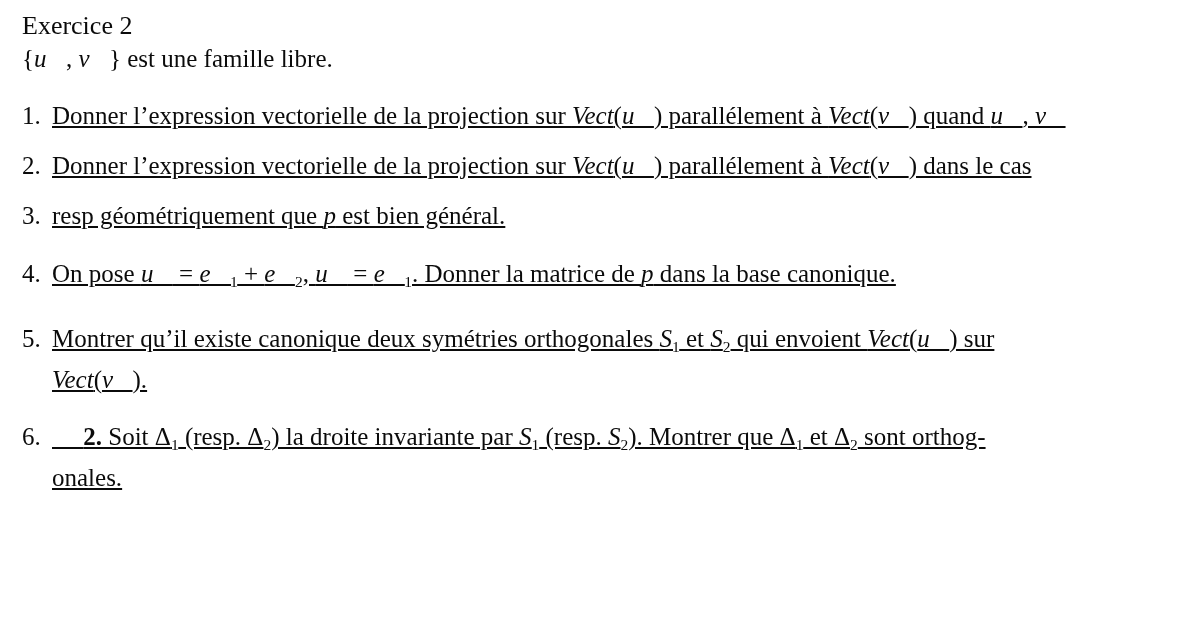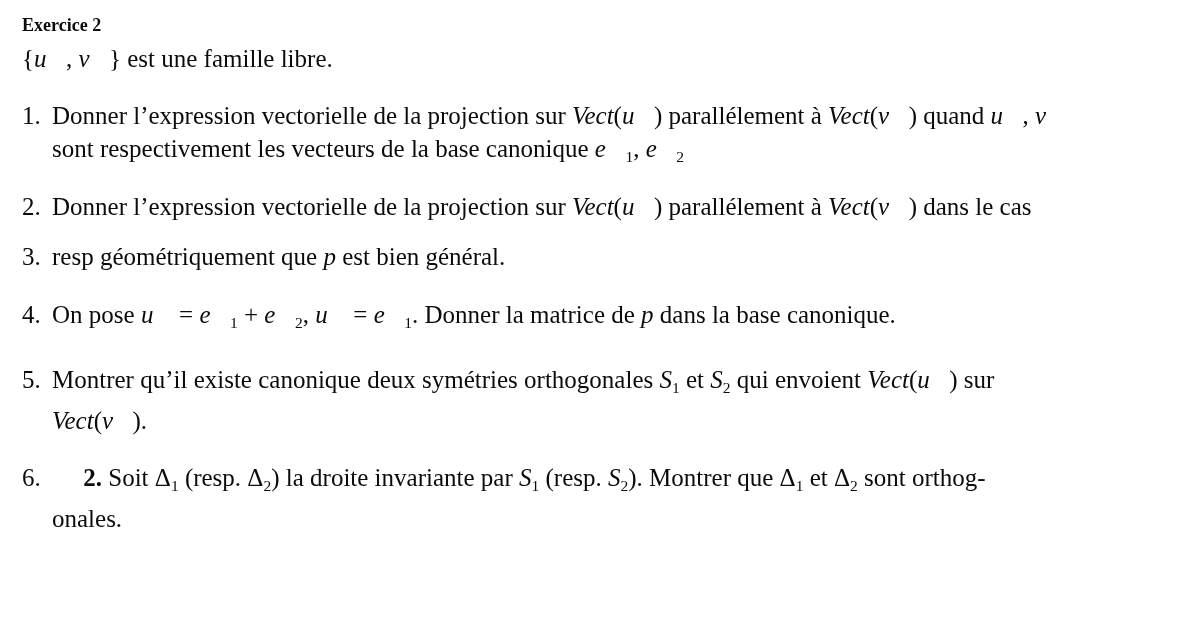--- a/index.html
+++ b/index.html
@@ -16,39 +16,39 @@
     font-size: 25px;
     line-height: 33px;
   }
   .doc {
     padding: 9px 18px 0 22px;
     box-sizing: border-box;
     width: 1201px;
     height: 619px;
   }
   .title {
-    font-weight: 700;
-    font-size: 18px;
+    font-weight: 400;
+    font-size: 26px;
     line-height: 33px;
   }
   .line {
     white-space: pre;
     line-height: 33px;
   }
   .indent1 { text-indent: 33px; }
   .items { margin: 0; }
   .item { display: flex; }
   .gap-lg  { margin-top: 24px; }
   .gap-sm  { margin-top: 17px; }
   .gap-md  { margin-top: 25px; }
   .num {
     flex: 0 0 30px;
     width: 30px;
   }
-  .item-lines { flex: 1 1 auto; min-width: 0; }
+  .item-lines { flex: 1 1 auto; min-width: 0; text-decoration: underline; }
   .s-b { font-weight: 700; }
   .s-i { font-style: italic; }
   .s-sub {
     font-size: 0.62em;
     vertical-align: -0.32em;
   }
 </style>
 </head>
 <body>
 
@@ -59,21 +59,20 @@
   <div class="intro">
     <div class="line"><span>{</span><span class="s-i">u⃗</span><span>, </span><span class="s-i">v⃗</span><span>} est une famille libre.</span></div>
   </div>
 
   <div class="items">
 
     <div class="item gap-lg">
       <div class="num line">1.</div>
       <div class="item-lines">
         <div class="line"><span>Donner l’expression vectorielle de la projection sur </span><span class="s-i">Vect</span><span>(</span><span class="s-i">u⃗</span><span>) parallélement à </span><span class="s-i">Vect</span><span>(</span><span class="s-i">v⃗</span><span>) quand </span><span class="s-i">u⃗</span><span>, </span><span class="s-i">v⃗</span></div>
-        <div class="line"><span>sont respectivement les vecteurs de la base canonique </span><span class="s-i">e⃗</span><span class="s-sub">1</span><span>, </span><span class="s-i">e⃗</span><span class="s-sub">2</span></div>
       </div>
     </div>
 
     <div class="item gap-sm">
       <div class="num line">2.</div>
       <div class="item-lines">
         <div class="line"><span>Donner l’expression vectorielle de la projection sur </span><span class="s-i">Vect</span><span>(</span><span class="s-i">u⃗</span><span>) parallélement à </span><span class="s-i">Vect</span><span>(</span><span class="s-i">v⃗</span><span>) dans le cas</span></div>
       </div>
     </div>
 

